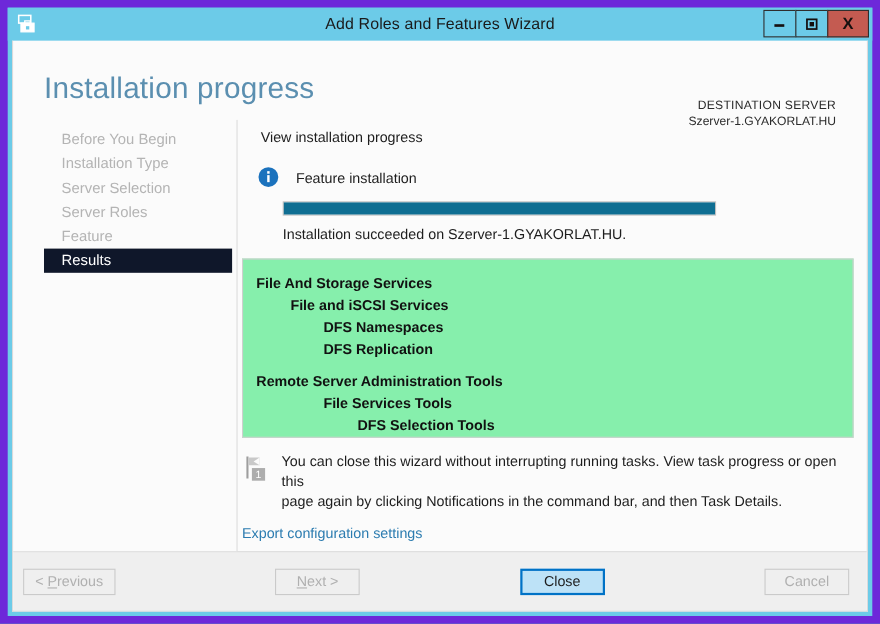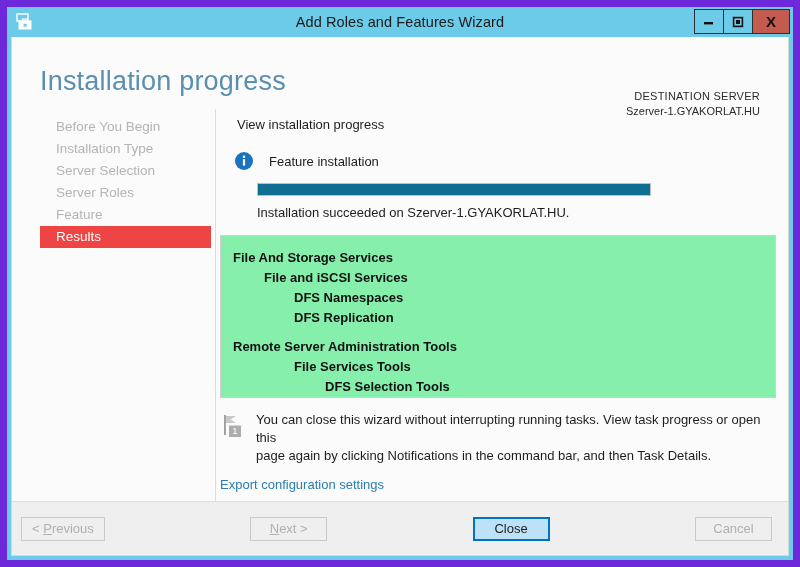--- a/index.html
+++ b/index.html
@@ -130,21 +130,21 @@
     line-height: 22px;
     margin: 0 4px 0 28px;
     padding-left: 16px;
     font-size: 13.5px;
     color: #B4B4B4;
     cursor: default;
     white-space: nowrap;
     overflow: hidden;
   }
   .nav-item.active {
-    background: #ef4444;
+    background: #0f172a;
     color: #ffffff;
   }
 
   
   #main {
     flex: 1 1 auto;
     padding: 8px 0 0 0;
     position: relative;
     min-width: 0;
   }

